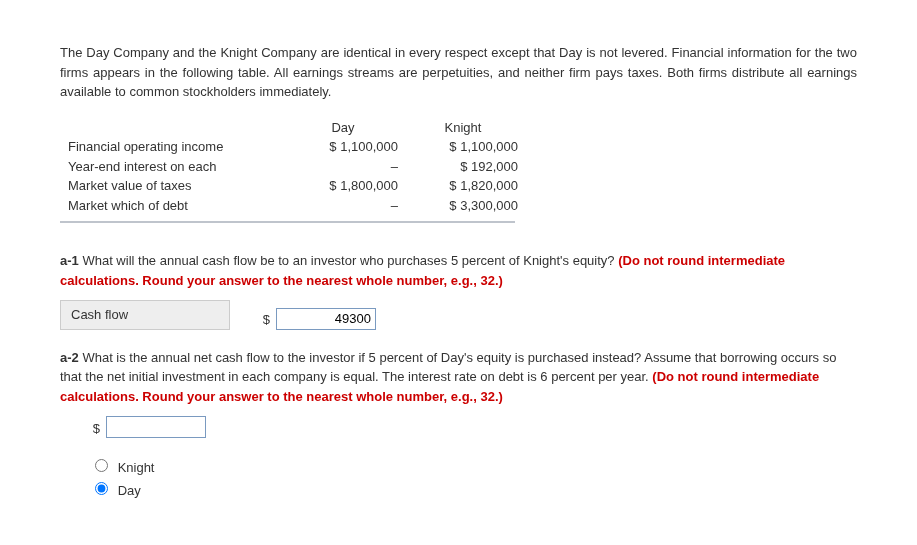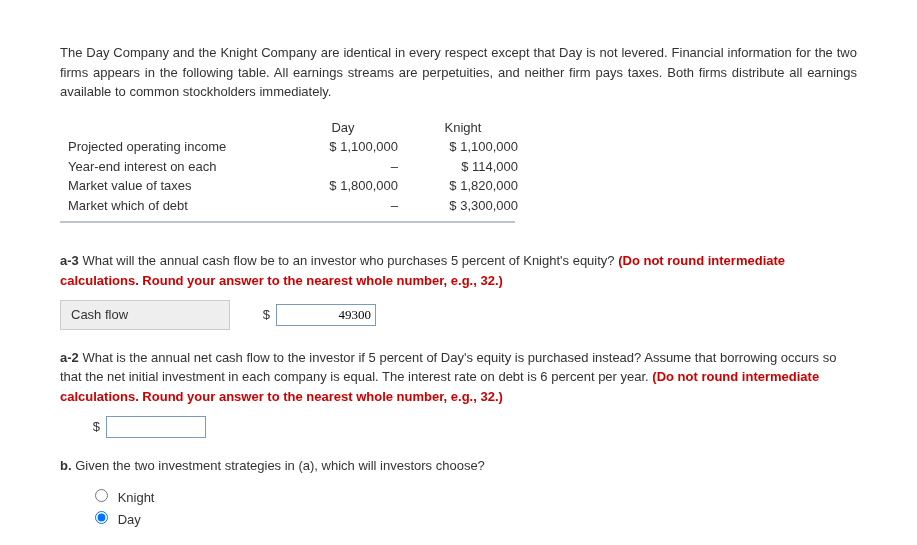--- a/index.html
+++ b/index.html
@@ -32,21 +32,21 @@
     background: #bfc4cc;
     margin: 4px 0 28px 0;
     width: 455px;
   }
   .qblock { margin-bottom: 10px; }
   .qtext { margin: 0 0 10px 0; }
   .qtext .red { color: #cc0000; font-weight: bold; }
   .qnum { font-weight: bold; }
   .answer-row {
     display: flex;
-    align-items: center;
+    align-items: flex-end;
     margin-bottom: 18px;
     width: 430px;
   }
   .answer-row .label-box {
     background: #eee;
     border: 1px solid #ccc;
     padding: 4px 10px;
     width: 170px;
     box-sizing: border-box;
   }
@@ -54,88 +54,85 @@
     width: 40px;
     text-align: right;
     padding-right: 6px;
   }
   .answer-row input.val {
     width: 90px;
     height: 20px;
     text-align: right;
     padding: 0 4px;
     border: 1px solid #7a9ac0;
-    font-family: Liberation Serif, serif;
+    font-family: Liberation Sans, sans-serif;
     font-size: 13px;
   }
   .radio-group { margin-left: 30px; margin-top: 8px; }
   .radio-group label { display: block; line-height: 1.6; }
   .radio-group input { margin-right: 6px; }
 </style>
 </head>
 <body>
 
 <p class="intro">The Day Company and the Knight Company are identical in every respect except that Day is not levered. Financial information for the two firms appears in the following table. All earnings streams are perpetuities, and neither firm pays taxes. Both firms distribute all earnings available to common stockholders immediately.</p>
 
 <table class="data-table">
   <tbody>
       <tr>
     <td class="col-label"></td>
     <td class="col-day hdr">Day</td>
     <td class="col-night hdr">Knight</td>
   </tr>
   <tr>
-    <td class="col-label">Projected operating income</td>
+    <td class="col-label">Financial operating income</td>
     <td class="col-day">$ 1,100,000</td>
     <td class="col-night">$ 1,100,000</td>
   </tr>
   <tr>
     <td class="col-label">Year-end interest on each</td>
     <td class="col-day">–</td>
-    <td class="col-night">$    114,000</td>
+    <td class="col-night">$    192,000</td>
   </tr>
   <tr>
     <td class="col-label">Market value of taxes</td>
     <td class="col-day">$ 1,800,000</td>
     <td class="col-night">$ 1,820,000</td>
   </tr>
   <tr>
     <td class="col-label">Market which of debt</td>
     <td class="col-day">–</td>
     <td class="col-night">$ 3,300,000</td>
   </tr>
 </tbody>
   </table>
 <div class="rule"></div>
 
 <div class="qblock">
   <p class="qtext">
-    <span class="qnum">a-3</span><span> What will the annual cash flow be to an investor who purchases 5 percent of Knight's equity? </span><span class="red">(Do not round intermediate calculations. Round your answer to the nearest whole number, e.g., 32.)</span>
+    <span class="qnum">a-1</span><span> What will the annual cash flow be to an investor who purchases 5 percent of Knight's equity? </span><span class="red">(Do not round intermediate calculations. Round your answer to the nearest whole number, e.g., 32.)</span>
   </p>
   <div class="answer-row">
     <div class="label-box">Cash flow</div>
     <div class="dollar">$</div>
     <input class="val" type="text" value="49300" style="">
   </div>
 </div>
 
 <div class="qblock">
   <p class="qtext">
     <span class="qnum">a-2</span><span> What is the annual net cash flow to the investor if 5 percent of Day's equity is purchased instead? Assume that borrowing occurs so that the net initial investment in each company is equal. The interest rate on debt is 6 percent per year. </span><span class="red">(Do not round intermediate calculations. Round your answer to the nearest whole number, e.g., 32.)</span>
   </p>
   <div class="answer-row">
     <div class="dollar">$</div>
     <input class="val" type="text" value="" style="">
   </div>
 </div>
 
 <div class="qblock">
-  <p class="qtext">
-    <span class="qnum">b.</span><span> Given the two investment strategies in (a), which will investors choose?</span>
-  </p>
   <div class="radio-group">
     <label>
       <input type="radio" name="qopt" style="">
       <span>Knight</span>
     </label>
     <label>
       <input type="radio" name="qopt" checked="" style="">
       <span>Day</span>
     </label>
   </div>

